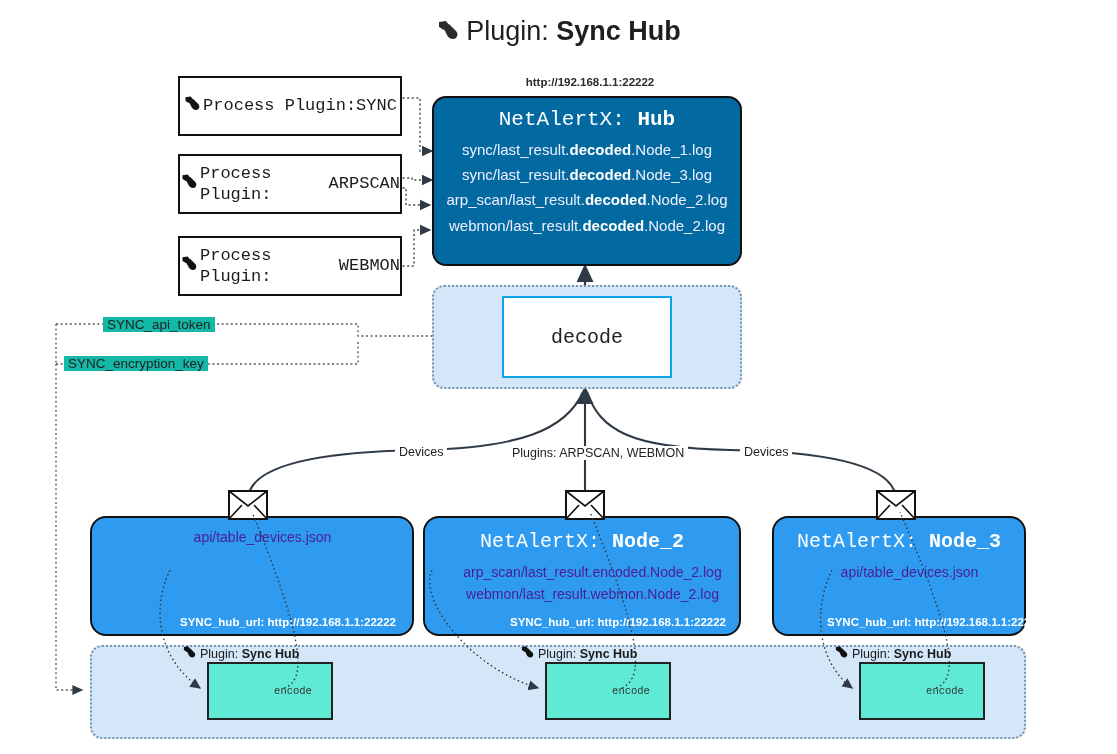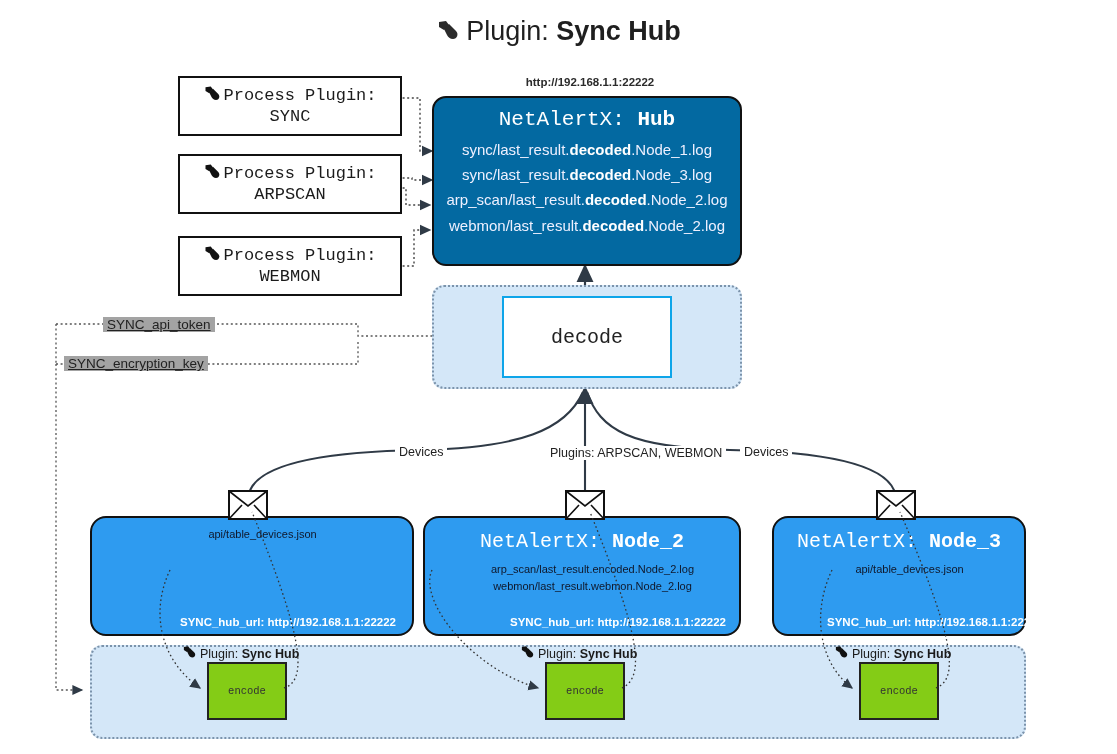--- a/index.html
+++ b/index.html
@@ -13,21 +13,21 @@
   
   #title{left:0;top:16px;width:1117px;text-align:center;font-size:27px;
          color:#1f1f1f;z-index:6;}
   #title .tlabel{font-weight:400;}
   #title .tname{font-weight:700;}
   .plug{display:inline-block;vertical-align:-3px;margin-right:4px;}
 
   
   .procbox{width:220px;height:56px;border:2px solid #111;background:#fff;
            font-family:"Liberation Mono", monospace;font-size:17px;color:#1b1b1b;
-           display:flex;flex-direction:column;align-items:center;justify-content:center;
+           display:flex;flex-direction:row;align-items:center;justify-content:center;
            line-height:1.26;z-index:3;}
   .procbox .l1{display:flex;align-items:center;}
   .procbox .l2{}
 
   
   #hub-url{left:470px;top:76px;width:240px;text-align:center;font-size:11.5px;
            font-weight:600;color:#2b2b2b;z-index:4;}
   #hub{left:432px;top:96px;width:306px;height:166px;background:#0369a1;
        border:2.5px solid #111;border-radius:14px;z-index:3;
        box-shadow:0 0 0 0 #000;}
@@ -40,51 +40,51 @@
   #hub .hlines{margin-top:6px;}
 
   
   #decode-wrap{left:432px;top:285px;width:306px;height:100px;background:#d4e7f8;
        border:2px dotted #7b93ab;border-radius:12px;z-index:2;}
   #decode{left:502px;top:296px;width:166px;height:78px;background:#fff;
        border:2px solid #0ea5e9;z-index:3;display:flex;align-items:center;
        justify-content:center;font-family:"Liberation Mono", monospace;font-size:20px;color:#222;}
 
   
-  .tok{font-size:13.5px;color:#222;background:#a3a3a3;padding:0 4px;z-index:4;white-space:nowrap;text-decoration:underline;}
+  .tok{font-size:13.5px;color:#222;background:#14b8a6;padding:0 4px;z-index:4;white-space:nowrap;}
   #tok-api{left:103px;top:317px;}
   #tok-key{left:64px;top:356px;}
 
   
   .elabel{font-size:12.5px;color:#222;background:#fff;padding:0 4px;z-index:4;white-space:nowrap;}
   #lbl-dev-l{left:395px;top:445px;}
   #lbl-dev-r{left:740px;top:445px;}
-  #lbl-plugins{left:508px;top:446px;margin-left:38px;}
+  #lbl-plugins{left:508px;top:446px;}
 
   
   .nodebox{height:116px;background:#2e9bf0;border:2.5px solid #111;border-radius:16px;
            z-index:3;}
   .nodebox .ntitle{margin-top:12px;text-align:center;font-family:"Liberation Mono", monospace;
            font-size:20px;color:#fff;}
   .nodebox .ntitle b{font-weight:700;}
-  .nodebox .nline{text-align:center;font-size:11px;color:#0f172a;line-height:1.58;
+  .nodebox .nline{text-align:center;font-size:14px;color:#4c1d95;line-height:1.58;
            white-space:nowrap;padding-left:21px;}
   .nodebox .nlines{margin-top:8px;}
   .nodebox .nfoot{position:absolute;left:0;bottom:6px;width:100%;text-align:center;
            font-size:11.5px;font-weight:600;color:#ffffff;white-space:nowrap;margin-left:36px;}
   #node1{left:90px;top:516px;width:320px;}
   #node2{left:423px;top:516px;width:314px;}
   #node3{left:772px;top:516px;width:250px;}
 
   
   #bottom-wrap{left:90px;top:645px;width:932px;height:90px;background:#d4e7f8;
        border:2px dotted #7b93ab;border-radius:12px;z-index:2;}
-  .encbox{width:76px;height:54px;background:#84cc16;border:2px solid #222;z-index:3;
+  .encbox{width:76px;height:54px;background:#5eead4;border:2px solid #222;z-index:3;
        display:flex;align-items:center;justify-content:center;
-       font-family:"Liberation Mono", monospace;font-size:10.5px;color:#333;}
+       font-family:"Liberation Mono", monospace;font-size:10.5px;color:#333;padding-left:46px;}
   #enc1{left:207px;top:662px;}
   #enc2{left:545px;top:662px;}
   #enc3{left:859px;top:662px;}
   .plabel{font-size:12.5px;color:#1a1a1a;z-index:4;white-space:nowrap;display:flex;align-items:center;}
   .plabel b{font-weight:700;}
   #plab1{left:182px;top:645px;}
   #plab2{left:520px;top:645px;}
   #plab3{left:834px;top:645px;}
 
   

